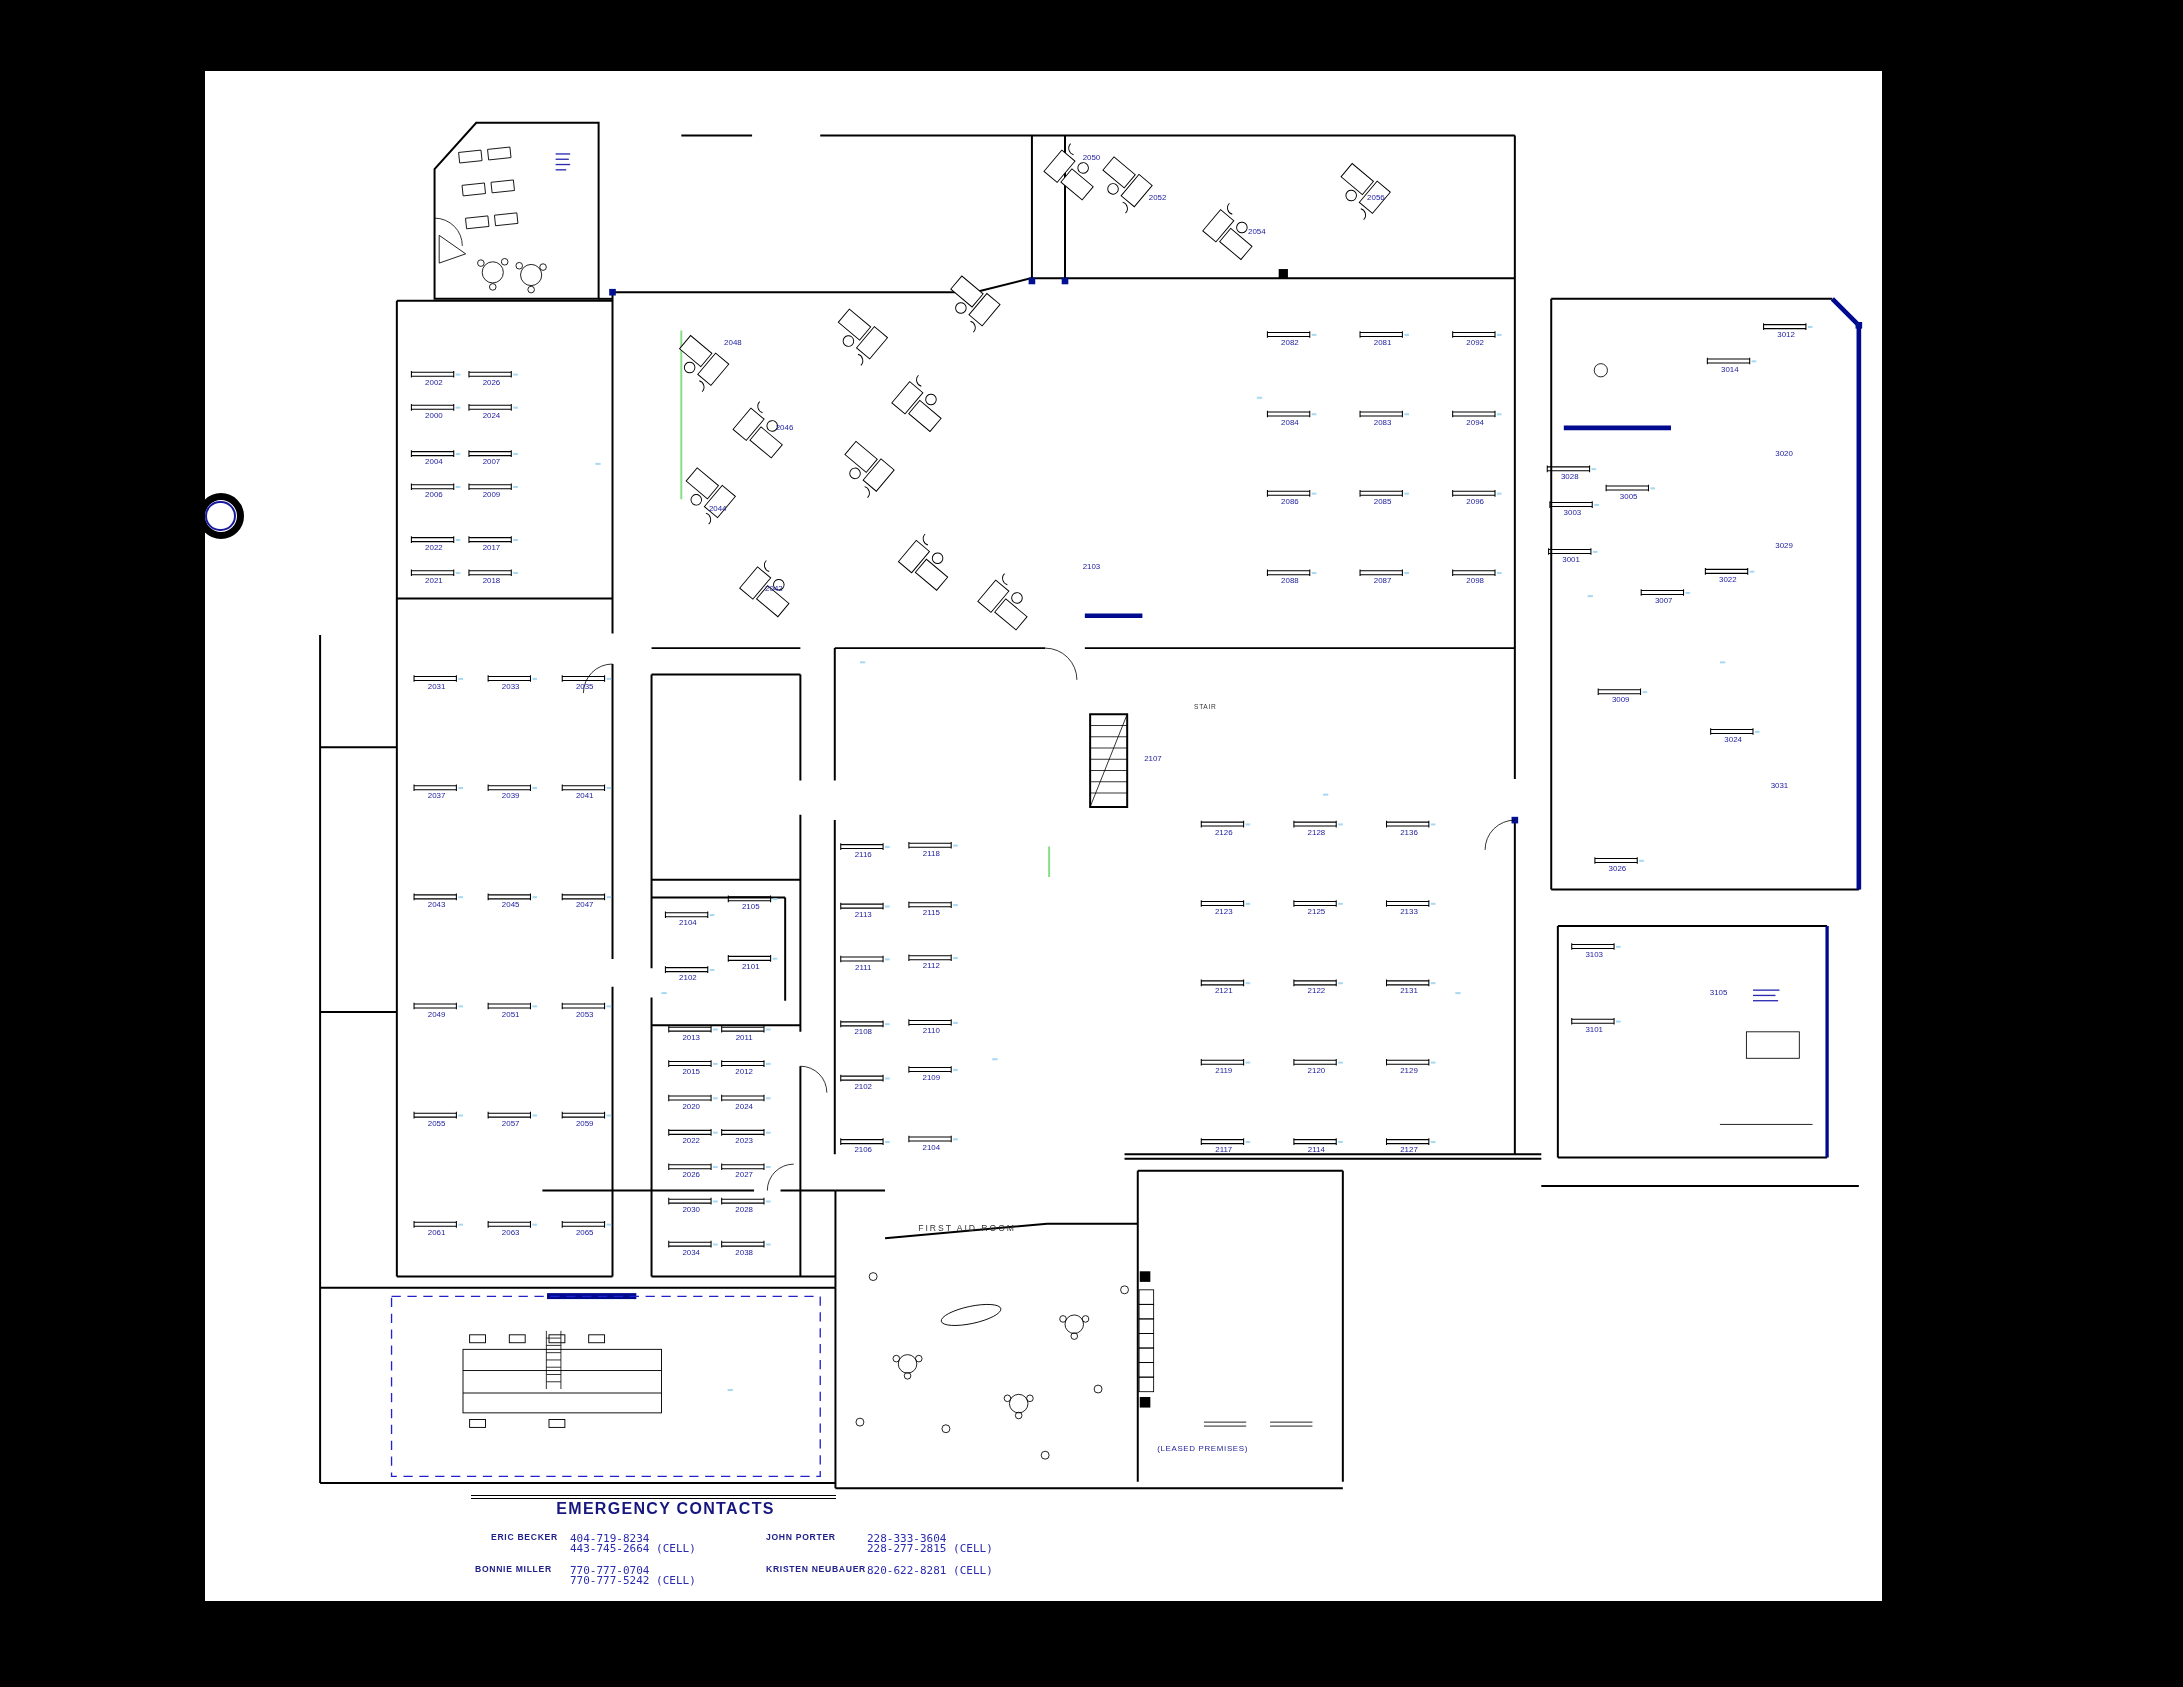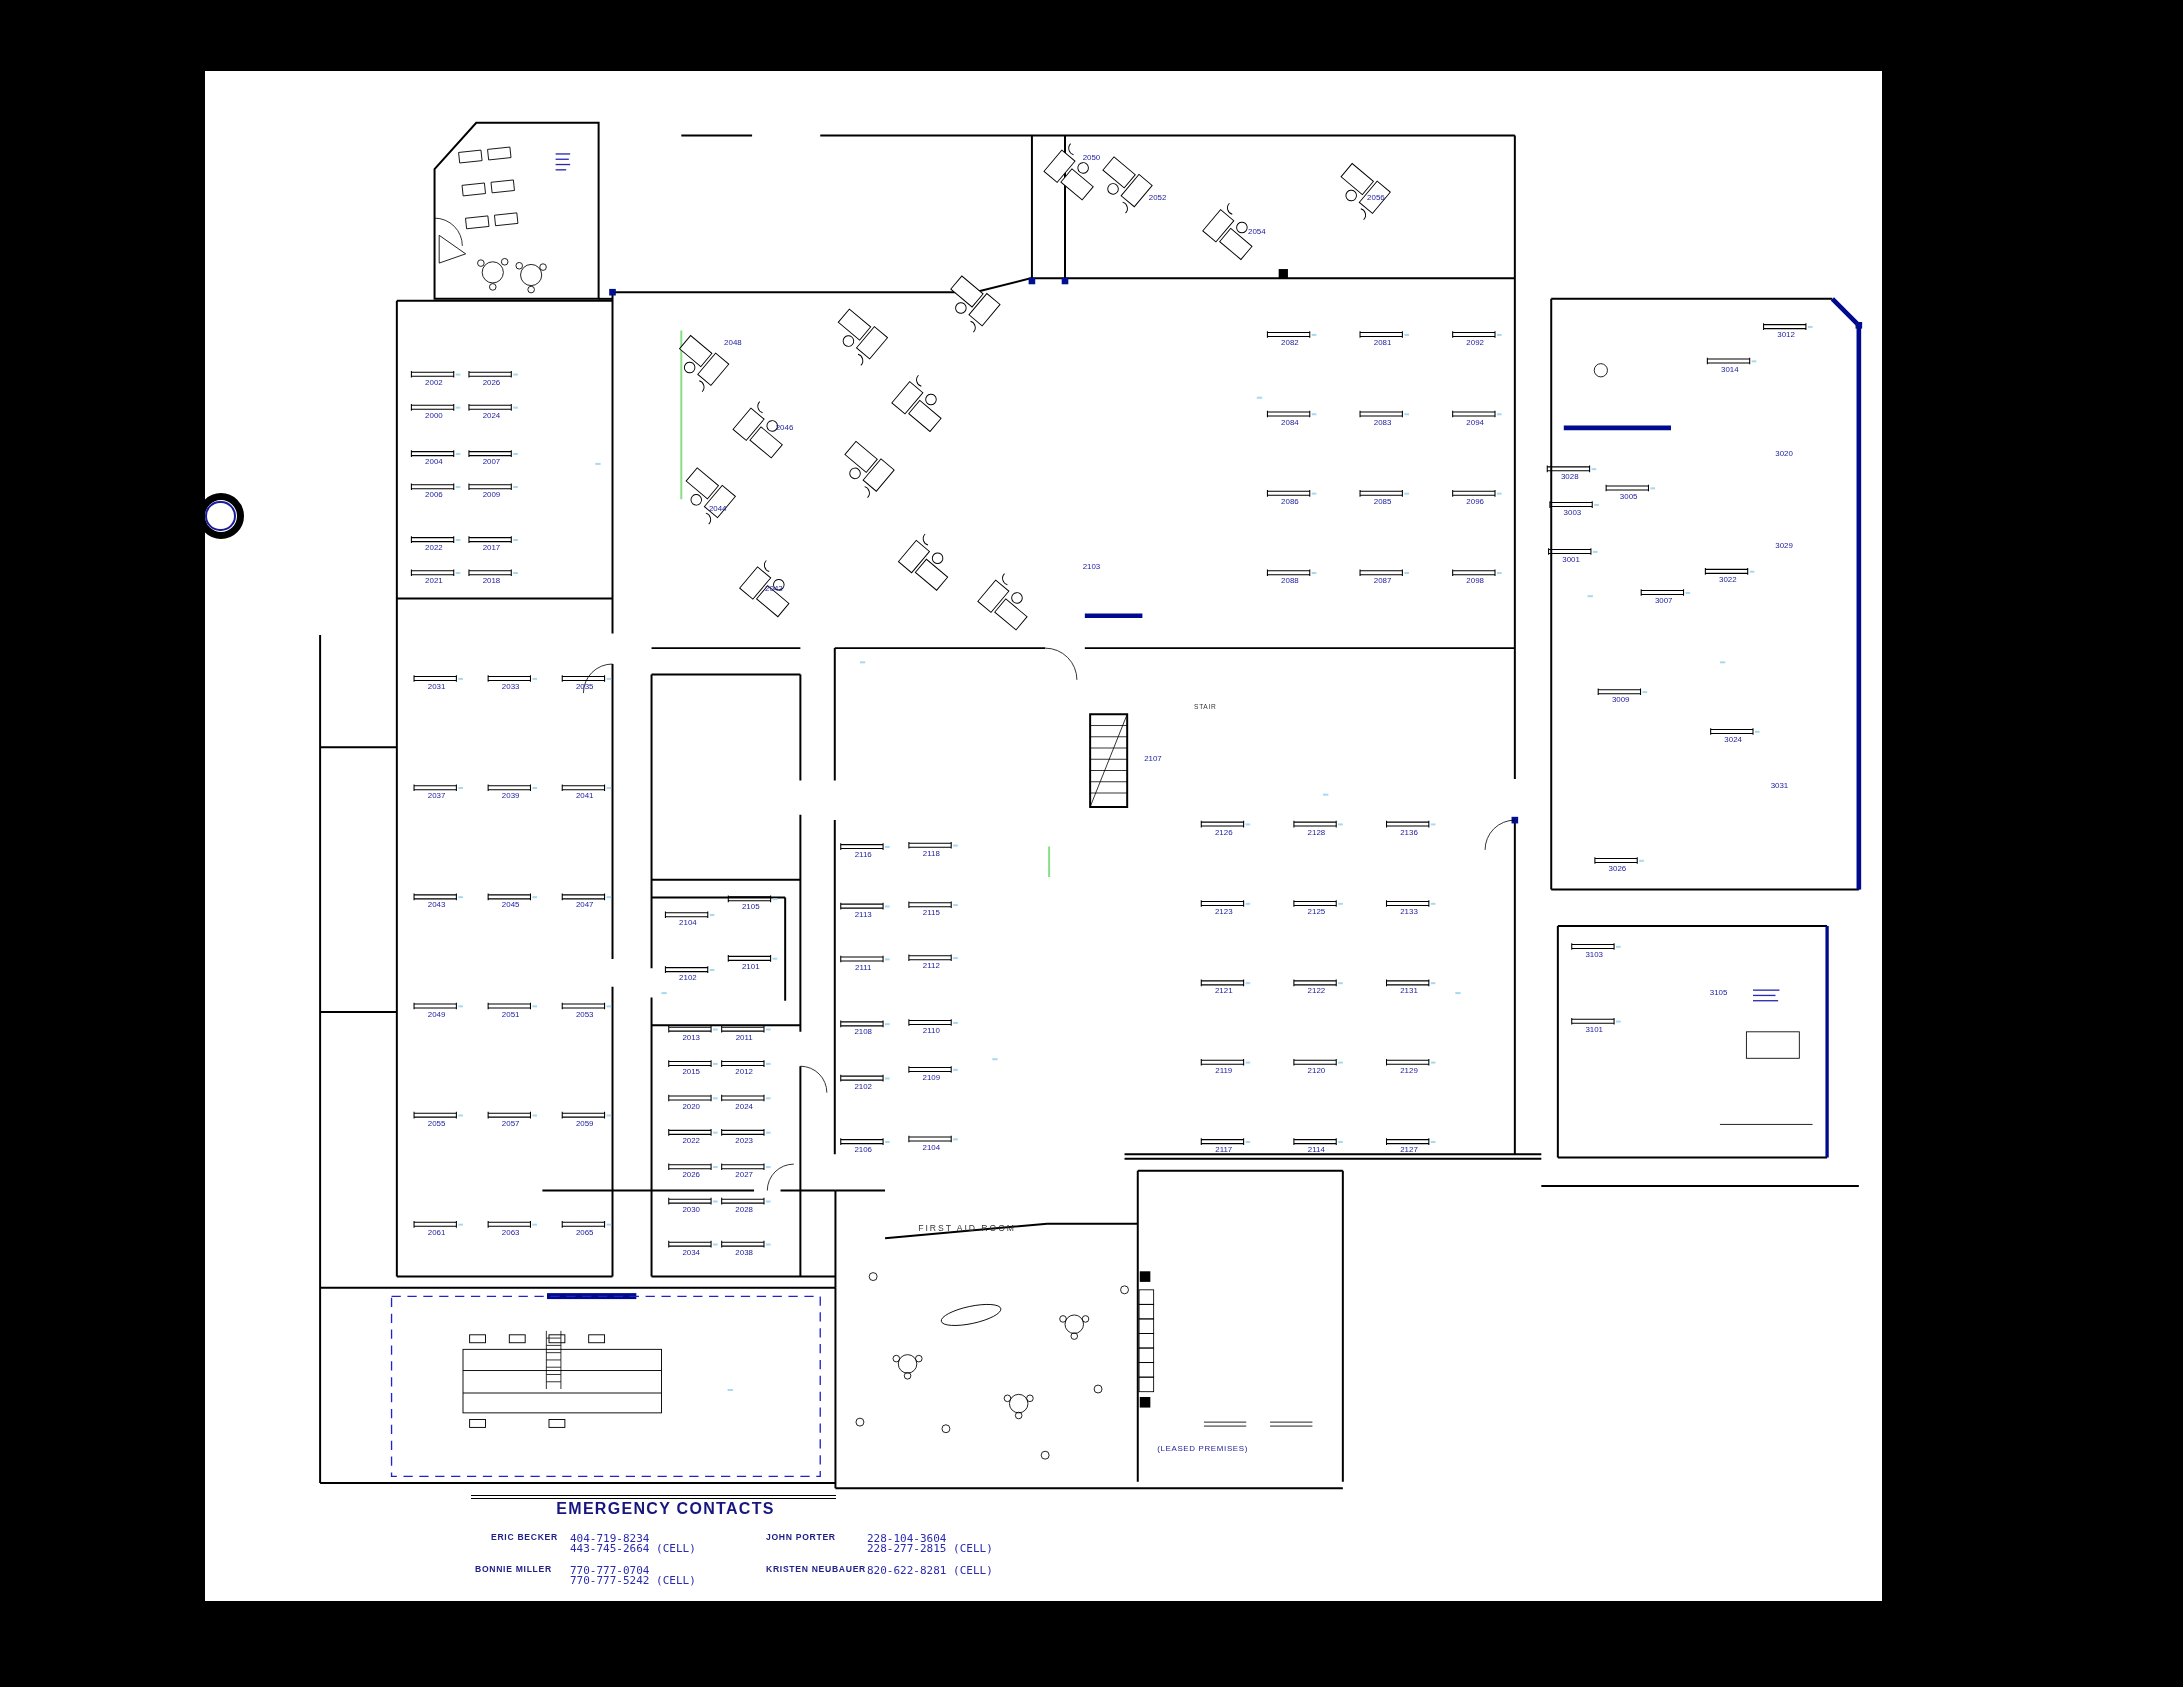--- a/index.html
+++ b/index.html
@@ -541,21 +541,21 @@
 
     <div class="lg-rule" style="left:266px;top:1424px;width:365px;"></div>
     <div class="lg-rule" style="left:266px;top:1427px;width:365px;"></div>
     <div id="lg-title">EMERGENCY CONTACTS</div>
 
     <div class="lg-name" style="left:286px;top:1461px;">ERIC BECKER</div>
     <div class="lg-phone" style="left:365px;top:1461px;">404-719-8234</div>
     <div class="lg-phone" style="left:365px;top:1471px;">443-745-2664 (CELL)</div>
 
     <div class="lg-name" style="left:561px;top:1461px;">JOHN PORTER</div>
-    <div class="lg-phone" style="left:662px;top:1461px;">228-104-3604</div>
+    <div class="lg-phone" style="left:662px;top:1461px;">228-333-3604</div>
     <div class="lg-phone" style="left:662px;top:1471px;">228-277-2815 (CELL)</div>
 
     <div class="lg-name" style="left:270px;top:1493px;">BONNIE MILLER</div>
     <div class="lg-phone" style="left:365px;top:1493px;text-align:right;">770-777-0704</div>
     <div class="lg-phone" style="left:365px;top:1503px;">770-777-5242 (CELL)</div>
 
     <div class="lg-name" style="left:561px;top:1493px;">KRISTEN NEUBAUER</div>
     <div class="lg-phone" style="left:662px;top:1493px;">820-622-8281 (CELL)</div>
     <div class="lg-phone" style="left:662px;top:1503px;"></div>
   </div>

